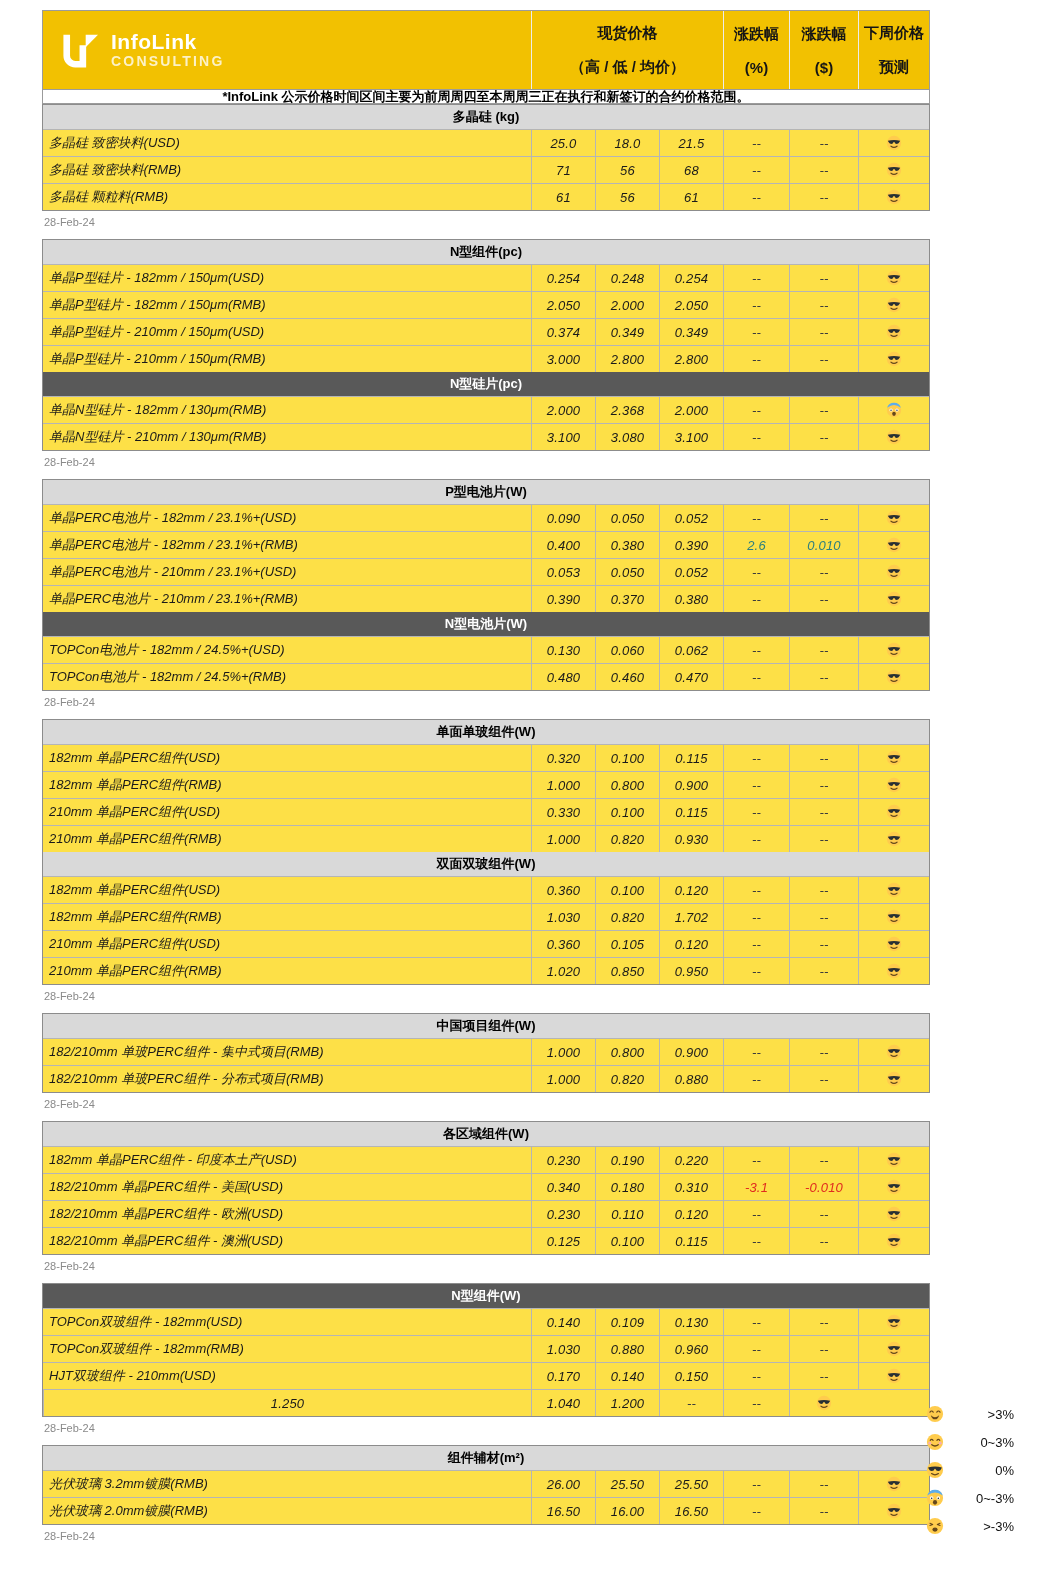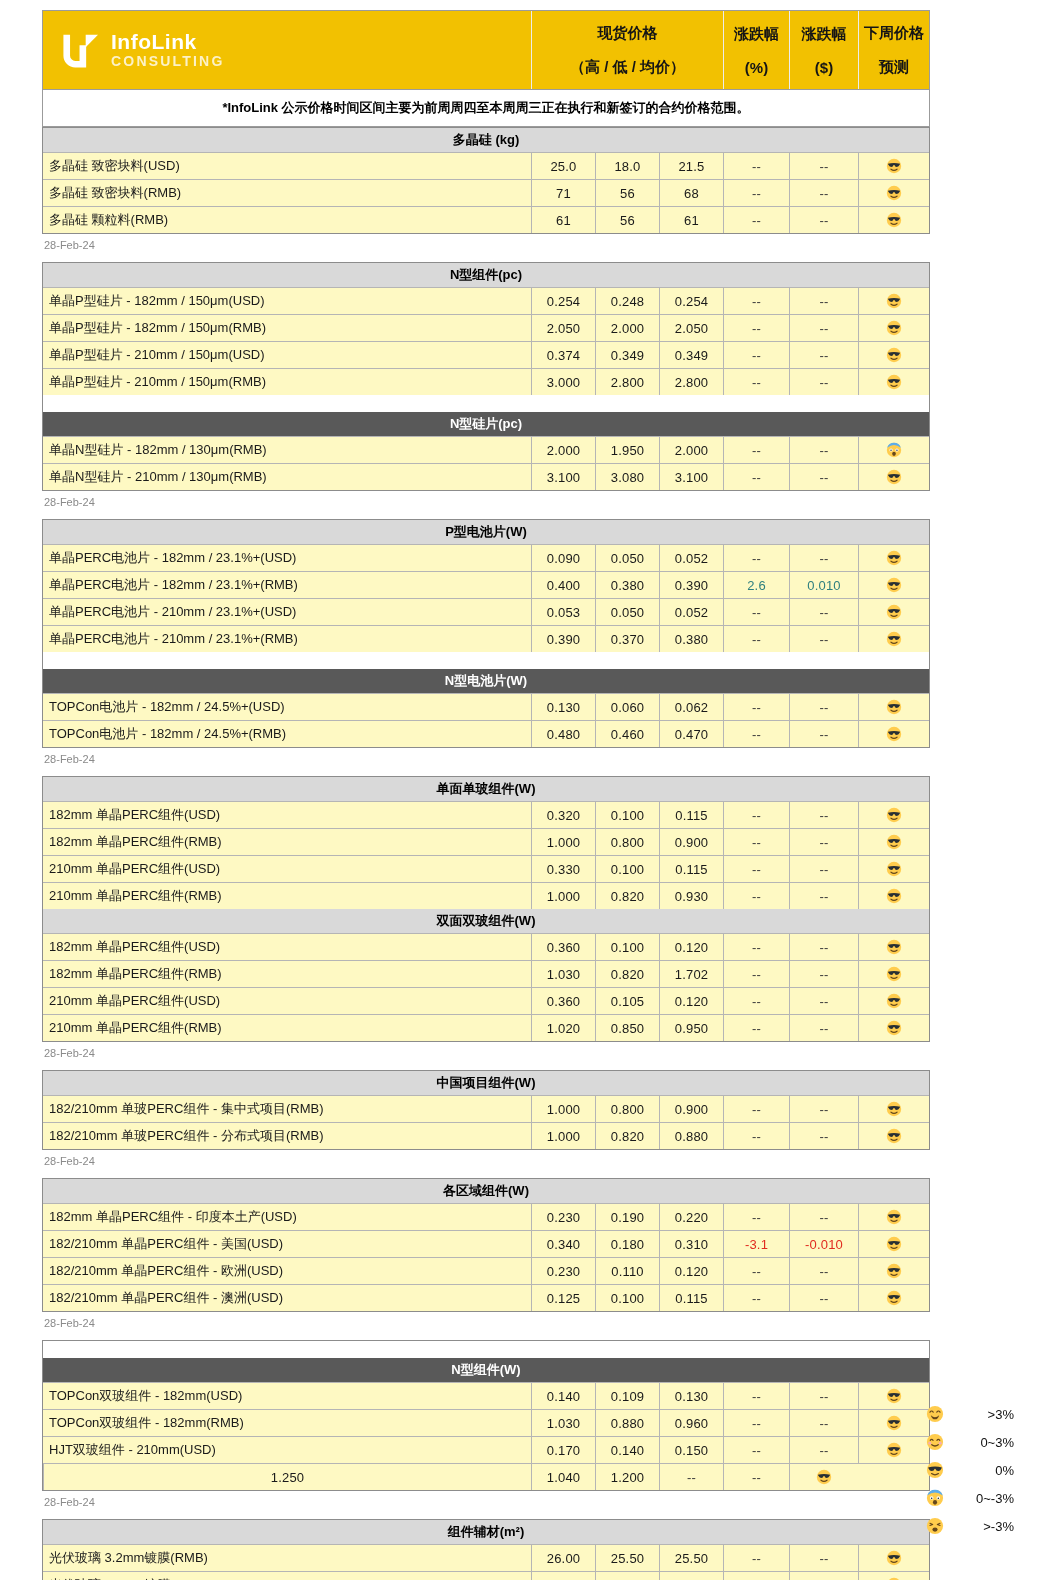--- a/index.html
+++ b/index.html
@@ -20,36 +20,36 @@
     display:flex; flex-direction:column; align-items:center; justify-content:center;
     gap:15px; font-weight:bold; font-size:15px; color:#151515;
     border-left:1px solid #ecec >, #ececec; border-left:1px solid #ececec;
   }
   .y-cell.logo-cell { flex-direction:row; justify-content:flex-start; align-items:center;
     padding-left:16px; gap:10px; border-left:none; }
   .logo-text { display:flex; flex-direction:column; }
   .logo-name { color:#ffffff; font-size:21px; font-weight:bold; letter-spacing:0.5px; line-height:22px; }
   .logo-sub  { color:rgba(255,255,255,0.78); font-size:14px; font-weight:bold; letter-spacing:2.2px; }
   .note-row {
-    height:37px; border-top:1px solid #9b9b9b; background:#ffffff;
+    height:14px; border-top:1px solid #9b9b9b; background:#ffffff;
     display:flex; align-items:center; justify-content:center;
     font-weight:bold; font-size:13px; color:#000;
   }
 
   
   .block { border:1px solid #8c8c8c; background:#fff; }
   .sec-hdr {
     height:24px; background:#D9D9D9; color:#000;
     display:flex; align-items:center; justify-content:center;
     font-weight:bold; font-size:13px;
   }
-  .sec-hdr.dark { background:#595959; color:#ffffff;margin-top:17px; }
+  .sec-hdr.dark { background:#595959; color:#ffffff; }
   .row {
     display:grid; grid-template-columns:488px 64px 64px 64px 66px 69px 1fr;
-    height:27px; border-top:1px solid #b5b5b5; background:#fef9c3;
+    height:27px; border-top:1px solid #b5b5b5; background:#fde047;font-style:italic;
   }
   .cell { display:flex; align-items:center; justify-content:center; font-size:13px; border-left:1px solid #b5b5b5; color:#1a1a1a; }
   .cell.label { justify-content:flex-start; padding-left:6px; border-left:none; white-space:nowrap; overflow:hidden; }
   .cell.num { letter-spacing:0.2px; }
   .chg { color:#3c3c3c; }
   .chg.pos { color:#2E7F7F; }
   .chg.neg { color:#E02B20; }
   .date { height:21px; display:flex; align-items:center; font-size:11px; color:#8a8a8a; padding-left:2px; }
   .gap { height:7px; }
   .face { display:inline-flex; }
@@ -220,21 +220,21 @@
                 <path d="M2.3 7.2 q7.7 -2.1 15.4 0 l-0.7 1.3 q-1 2.7 -3.4 2.7 q-2.6 0 -3.1 -2.3 q-0.5 -0.6 -1 0 q-0.5 2.3 -3.1 2.3 q-2.4 0 -3.4 -2.7 Z" fill="#292F33"></path>
                 <path d="M6.2 14 q3.8 2.9 7.6 0" stroke="#65471B" stroke-width="1.4" fill="none" stroke-linecap="round"></path>
               </svg>
             </span>
           </div>
         </div>
         <div class="sec-hdr dark">N型硅片(pc)</div>
         <div class="row">
           <div class="cell label">单晶N型硅片 - 182mm / 130μm(RMB)</div>
           <div class="cell num">2.000</div>
-          <div class="cell num">1.950</div>
+          <div class="cell num">2.368</div>
           <div class="cell num">2.000</div>
           <div class="cell num chg ">--</div>
           <div class="cell num chg ">--</div>
           <div class="cell fc">
             <span class="face">
               <svg viewBox="0 0 20 20">
                 <circle cx="10" cy="10" r="9" fill="#FFCC4D"></circle>
                 <path d="M1.4 7.2 a9 9 0 0 1 17.2 0 q-4.3 -3.3 -8.6 -3.3 q-4.3 0 -8.6 3.3 Z" fill="#5DADEC"></path>
                 <circle cx="6.3" cy="10" r="2" fill="#ffffff"></circle>
                 <circle cx="13.7" cy="10" r="2" fill="#ffffff"></circle>

